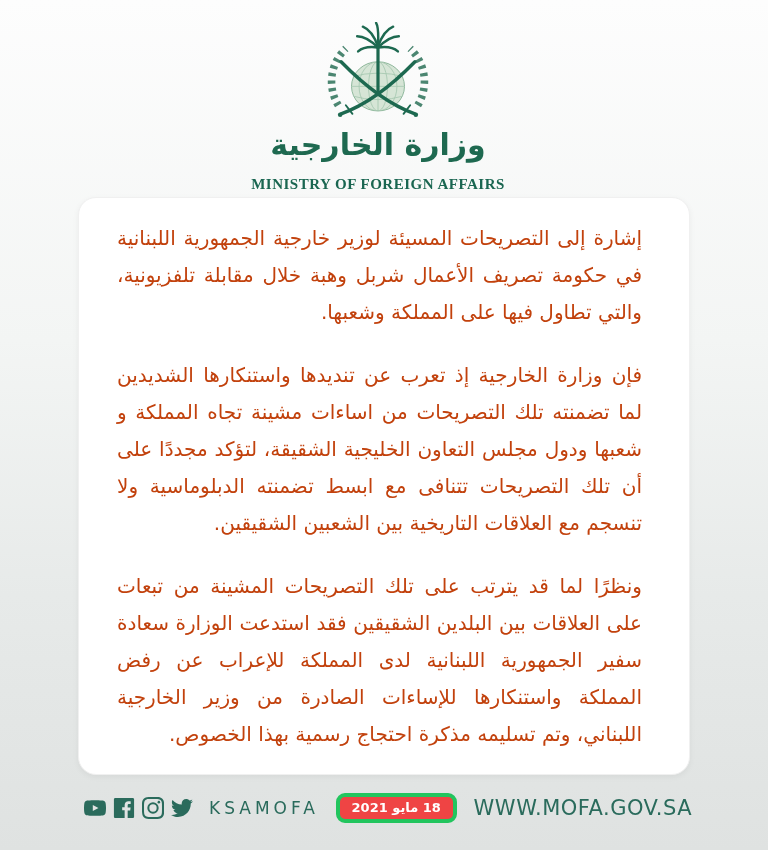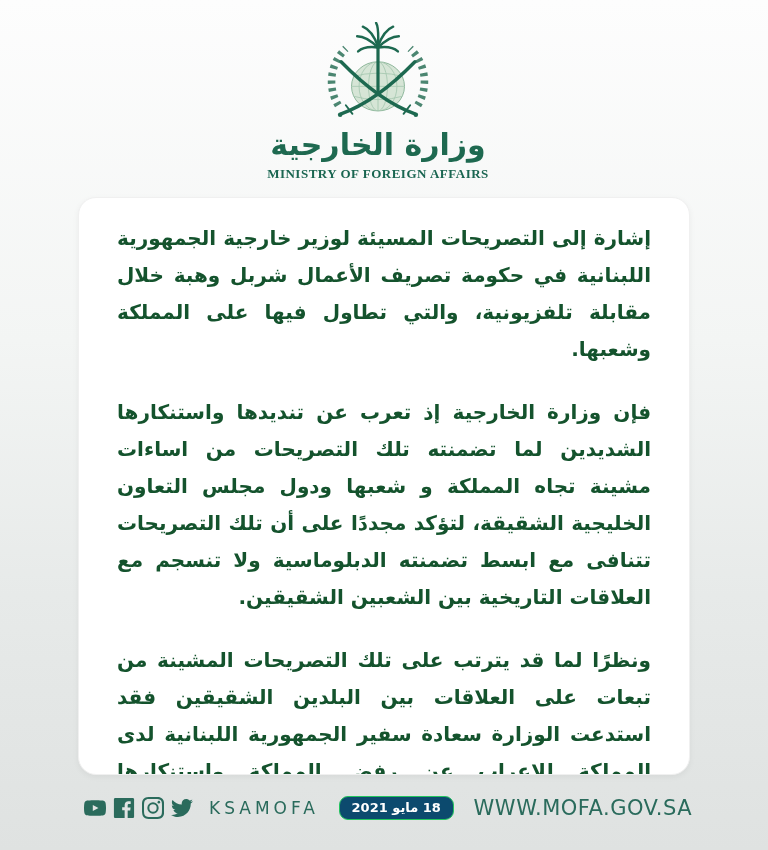--- a/index.html
+++ b/index.html
@@ -16,54 +16,54 @@
     position: absolute; top: 22px; left: 0; right: 12px;
     display: flex; flex-direction: column; align-items: center;
   }
   .emblem svg { width: 122px; height: 106px; display: block; }
   .name-ar {
     font-size: 30px; font-weight: bold; color: #1e6950;
     margin-top: 0px; line-height: 1.1; direction: rtl;
   }
   .name-en {
     font-family: "Liberation Serif", serif;
-    font-size: 13px; font-weight: bold; color: #1a6651;
-    letter-spacing: 0.5px; margin-top: 5px;
+    font-size: 15px; font-weight: bold; color: #1a6651;
+    letter-spacing: 0.5px; margin-top: 15px;
   }
 
   
   .card {
     position: absolute; top: 197px; left: 78px;
     width: 612px; height: 578px; box-sizing: border-box;
     background: #ffffff; border-radius: 18px;
     border: 1px solid #f0f0f0;
     box-shadow: 0 2px 6px rgba(0,0,0,0.05);
     padding: 22px 38px 0 38px;
     overflow: hidden;
   }
   .card p {
     direction: rtl; text-align: justify; text-align-last: right;
-    font-size: 20px; font-weight: bold; line-height: 37px;
-    color: #14532d; margin: 0 0 26px 0;
+    font-size: 20px; font-weight: normal; line-height: 37px;
+    color: #c2410c; margin: 0 9px 26px 0;
   }
 
   
   .footer {
     position: absolute; left: 0; right: 0; bottom: 9px; height: 66px;
     display: flex; align-items: center; justify-content: space-between;
     padding: 0 76px 0 84px; box-sizing: border-box;
   }
   .social { display: flex; align-items: center; gap: 7px; }
   .social svg { width: 22px; height: 22px; fill: #2a6b5c; display: block; cursor: pointer; }
   .handle {
     font-size: 17px; color: #2a6b5c; letter-spacing: 4px; margin-left: 9px;
   }
   .date-badge {
-    background: #0c4a6e; color: #ffffff;
-    border: 1px solid #22c55e; border-radius: 9px;
+    background: #ef4444; color: #ffffff;
+    border: 4px solid #22c55e; border-radius: 9px;
     font-size: 13px; font-weight: bold;
     padding: 3px 12px 4px 12px; direction: rtl; white-space: nowrap;
   }
   .website {
     font-size: 21px; color: #2a6b5c; letter-spacing: 0.5px; cursor: pointer;
   }
 </style>
 </head>
 <body>
 

